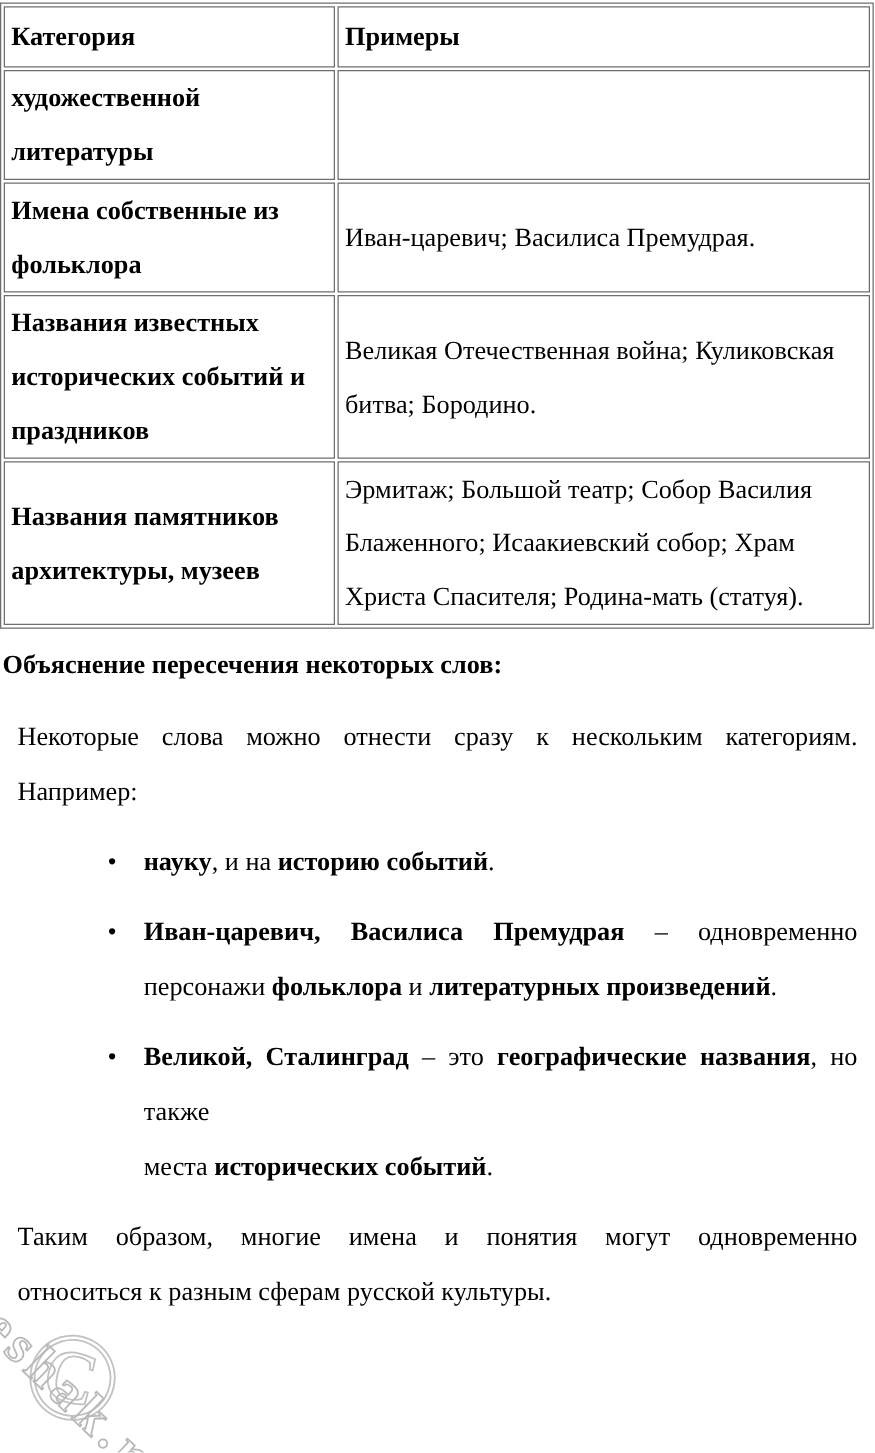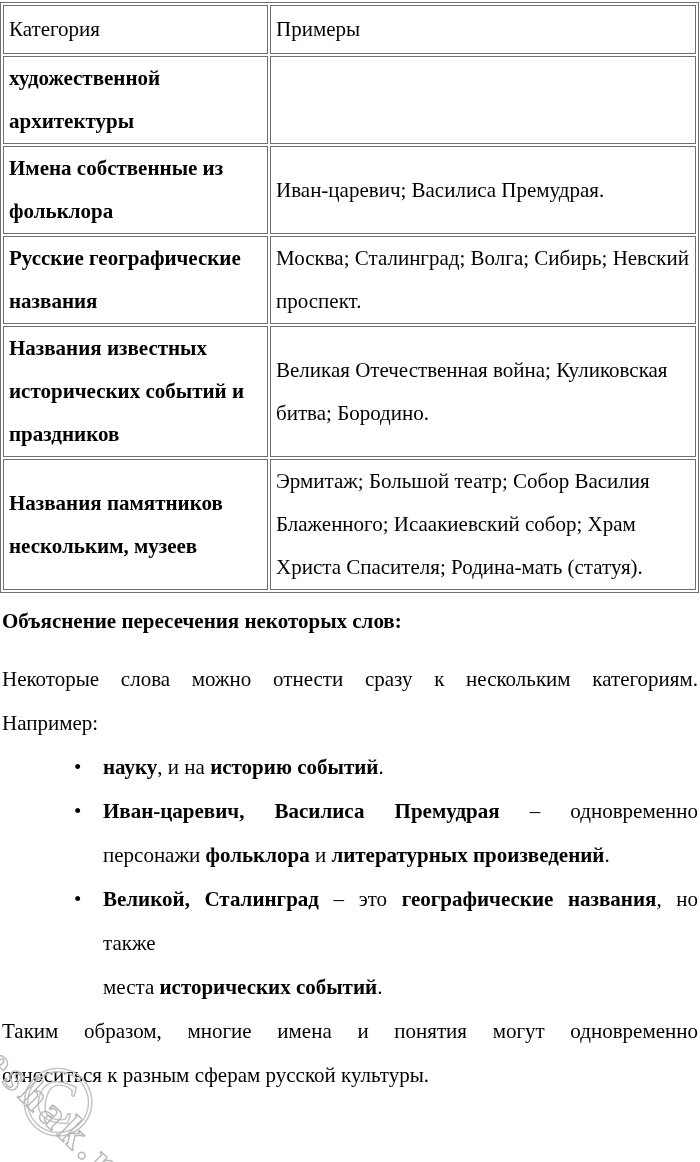--- a/index.html
+++ b/index.html
@@ -28,34 +28,34 @@
   }
   table.cat-table th,
   table.cat-table td {
     border: 1px solid #6e6e6e;
     vertical-align: middle;
     line-height: 43px;
     padding: 0 6px 0 5px;
     text-align: left;
     overflow: hidden;
   }
-  table.cat-table th { font-weight: normal; height: 47px; }
+  table.cat-table th { font-weight: bold; height: 47px; }
   table.cat-table th:first-child,
   table.cat-table td:first-child { width: 252px; }
   td.cat { font-weight: bold; }
   td.ex  { font-weight: normal; margin-left: 13px; }
   tr.data-row td { height: 84px; }
 
   
   .doc-body {
     margin: 6px 0 0 0;
     padding: 0 2px 0 2px;
     line-height: 44px;
   }
-  .block { margin: 0; }
+  .block { margin: 12px; }
   .block.heading { margin: 0 0 14px 0; }
   .line { white-space: normal; }
   .line.just {
     text-align: justify;
     text-align-last: justify;
   }
   .block.bullet {
     position: relative;
     padding-left: 101px;
   }
@@ -106,37 +106,33 @@
 
 <table class="cat-table">
   <thead>
     <tr>
       <th>Категория</th>
       <th>Примеры</th>
     </tr>
   </thead>
   <tbody>
       <tr class="data-row">
-        <td class="cat">художественной архитектуры</td>
+        <td class="cat">художественной литературы</td>
         <td class="ex"></td>
       </tr>
       <tr class="data-row">
         <td class="cat">Имена собственные из фольклора</td>
         <td class="ex">Иван-царевич; Василиса Премудрая.</td>
       </tr>
       <tr class="data-row">
-        <td class="cat">Русские географические названия</td>
-        <td class="ex">Москва; Сталинград; Волга; Сибирь; Невский проспект.</td>
-      </tr>
-      <tr class="data-row">
         <td class="cat">Названия известных исторических событий и праздников</td>
         <td class="ex">Великая Отечественная война; Куликовская битва; Бородино.</td>
       </tr>
       <tr class="data-row">
-        <td class="cat">Названия памятников нескольким, музеев</td>
+        <td class="cat">Названия памятников архитектуры, музеев</td>
         <td class="ex">Эрмитаж; Большой театр; Собор Василия Блаженного; Исаакиевский собор; Храм Христа Спасителя; Родина-мать (статуя).</td>
       </tr>
     </tbody>
 </table>
 
 <div class="doc-body">
     <div class="block heading">
       <div class="line"><b>Объяснение пересечения некоторых слов:</b></div>
     </div>
     <div class="block paragraph">

